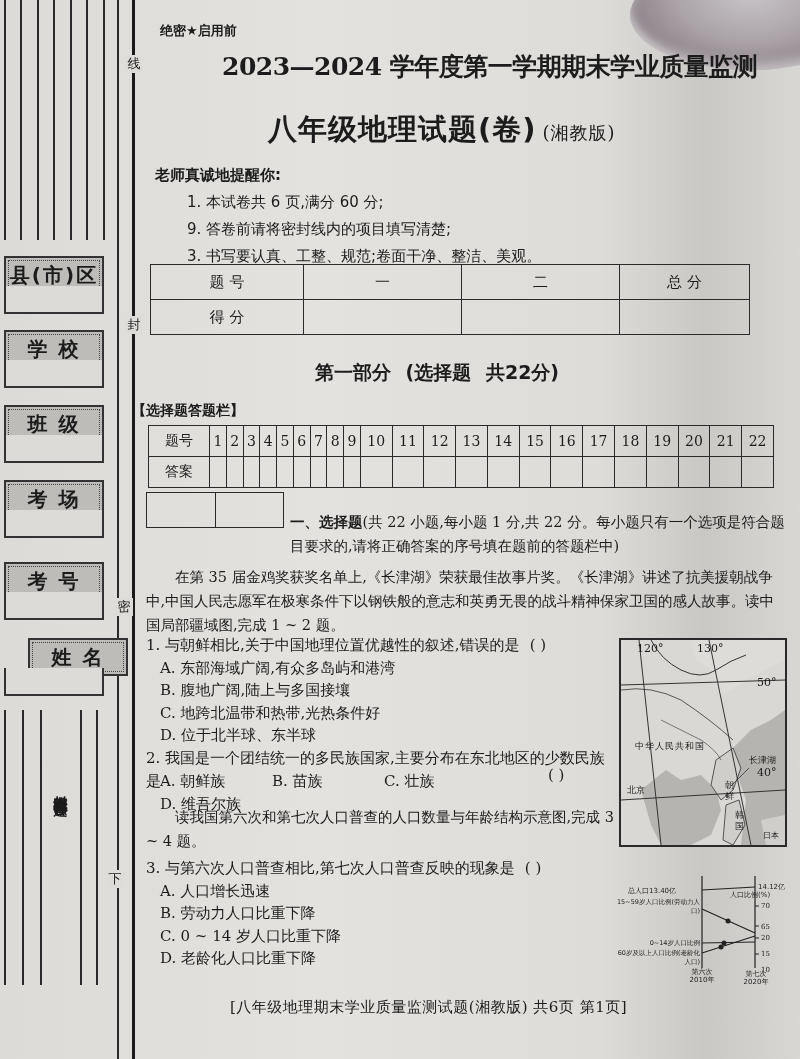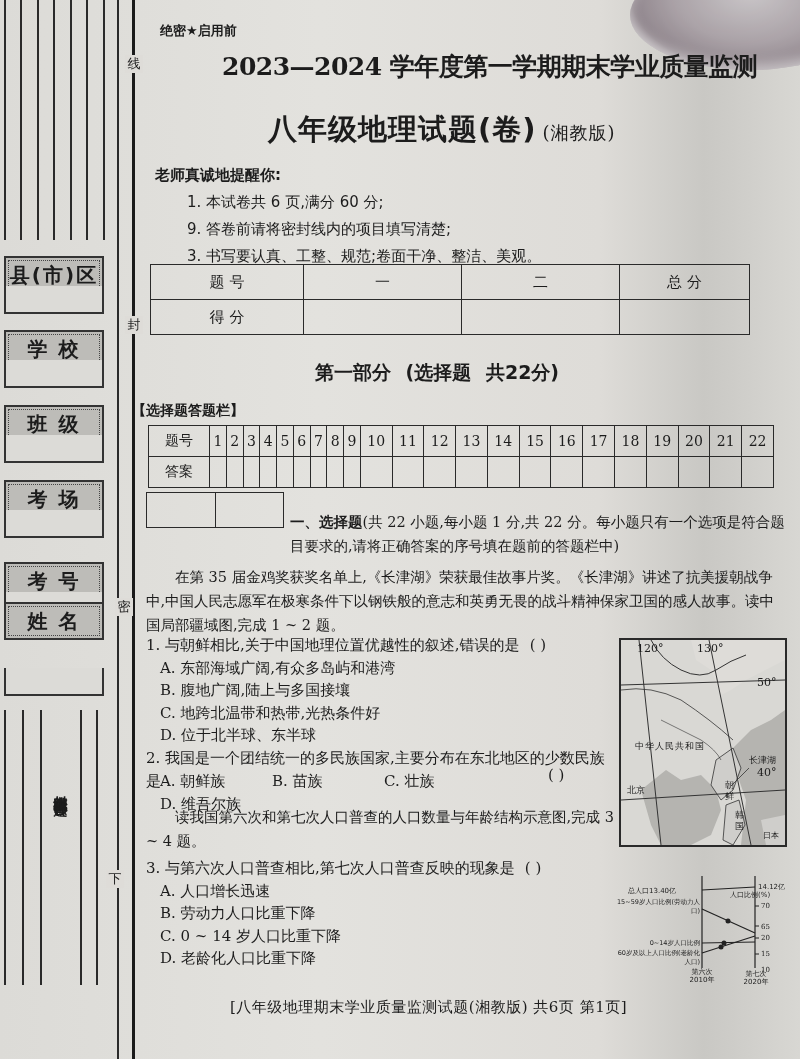--- a/index.html
+++ b/index.html
@@ -87,21 +87,21 @@
       </div>
     <div class="field-box" style="top:435px;"></div>
     <div class="field-label" style="top:480px;">
         <span>考  场</span>
       </div>
     <div class="field-box" style="top:510px;"></div>
     <div class="field-label" style="top:562px;">
         <span>考  号</span>
       </div>
     <div class="field-box" style="top:592px;"></div>
-    <div class="field-label" style="top:602px;">
+    <div class="field-label" style="top:638px;margin-left:24px;">
         <span>姓  名</span>
       </div>
     <div class="field-box" style="top:668px;"></div>
 
     <div class="vertical-note">密封线以内不许答题</div>
   </div>
 
   <div class="abs secret">绝密★启用前</div>
   <div class="abs title1">2023—2024 学年度第一学期期末学业质量监测</div>
   <div class="abs title2">

